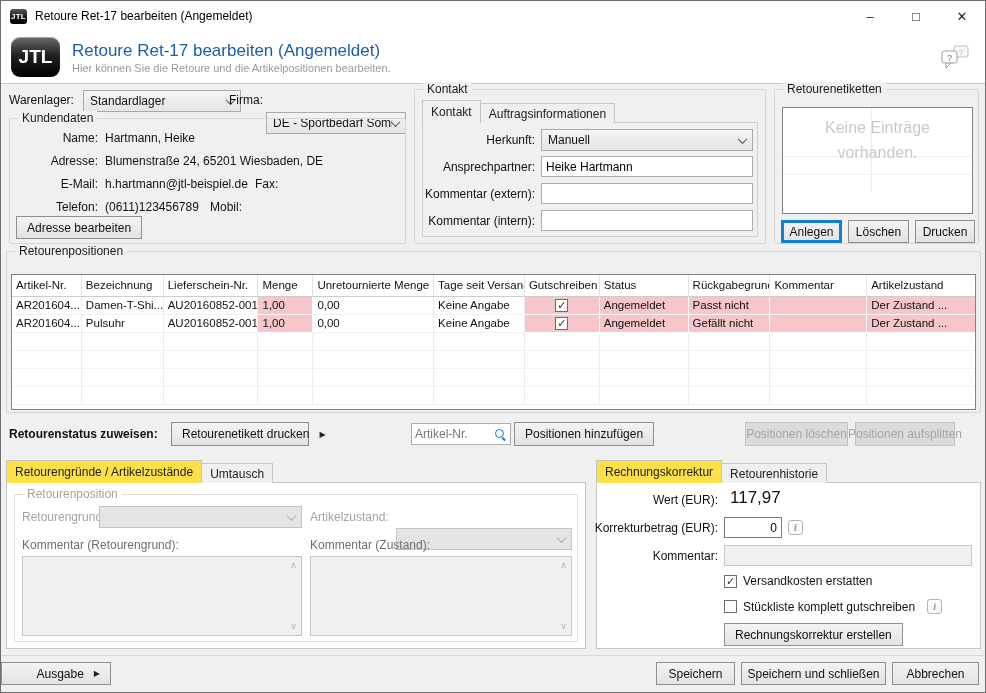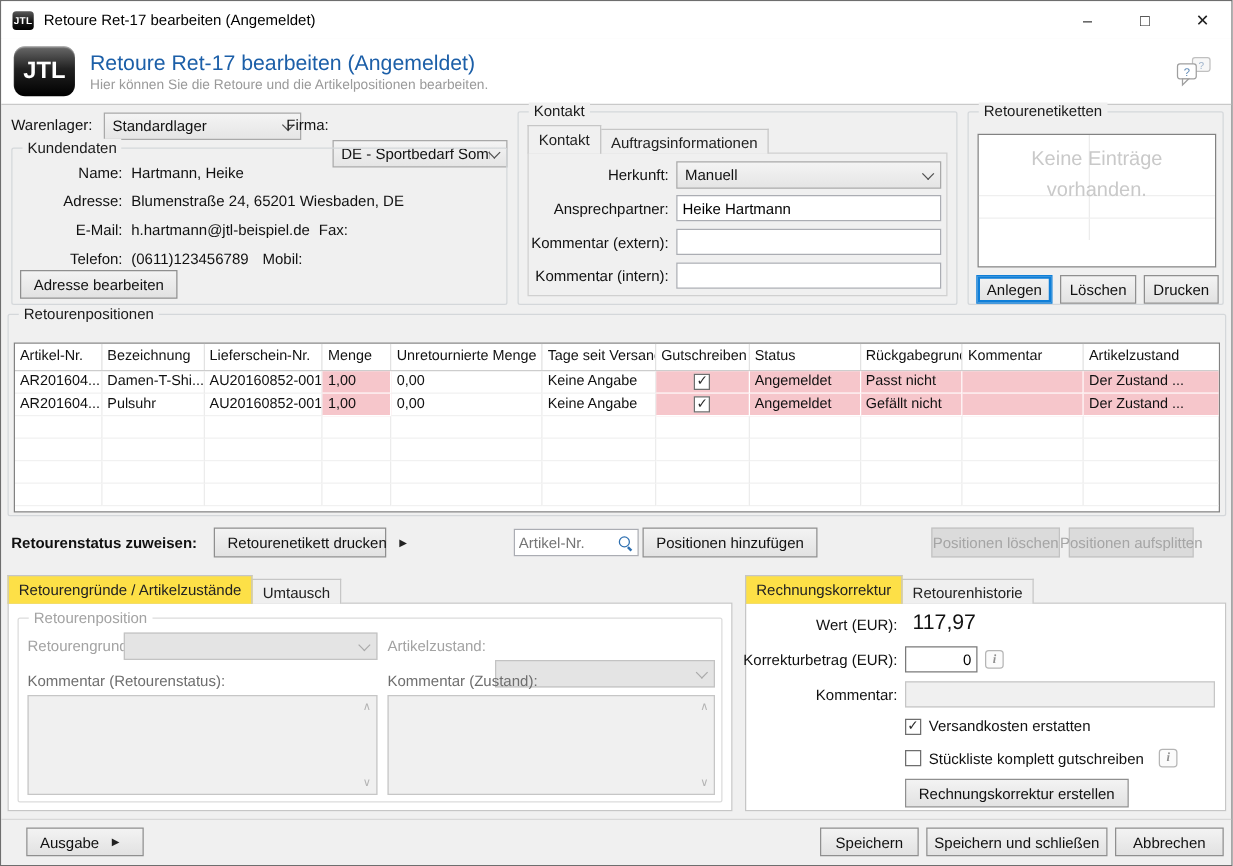--- a/index.html
+++ b/index.html
@@ -324,21 +324,21 @@
         <span class="abs" style="left:7px;top:15px;color:#a3a3a3">Retourengrund:</span>
         <div class="combo dis abs" style="left:84px;top:11px;width:203px">
           <span class="cval"></span>
             <span class="chev"></span>
         </div>
         <span class="abs" style="left:295px;top:15px;color:#a3a3a3">Artikelzustand:</span>
         <div class="combo dis abs" style="left:381px;top:11px;width:176px">
           <span class="cval"></span>
             <span class="chev"></span>
         </div>
-        <span class="abs" style="left:7px;top:43px;color:#6e6e6e">Kommentar (Retourenstatus):</span>
+        <span class="abs" style="left:7px;top:43px;color:#6e6e6e">Kommentar (Retourengrund):</span>
         <div class="tarea" style="left:7px;top:61px;width:280px;height:80px">
           <span class="sarr" style="top:4px">∧</span>
           <span class="sarr" style="bottom:4px">∨</span>
         </div>
         <span class="abs" style="left:295px;top:43px;color:#6e6e6e">Kommentar (Zustand):</span>
         <div class="tarea" style="left:295px;top:61px;width:262px;height:80px">
           <span class="sarr" style="top:4px">∧</span>
           <span class="sarr" style="bottom:4px">∨</span>
         </div>
       </div>
@@ -364,21 +364,21 @@
       </div>
       <div class="abs" style="left:127px;top:116px;display:flex;align-items:center;gap:6px">
         <span class="cb"></span>
         <span>Stückliste komplett gutschreiben</span>
         <span class="info" style="margin-left:6px">i</span>
       </div>
       <button class="btn abs" style="left:127px;top:140px">Rechnungskorrektur erstellen</button>
     </div>
 
     <div class="sepline" style="top:571px"></div>
-    <button class="btn abs" style="left:20px;top:578px;width:94px;height:23px;justify-content:flex-start">
+    <button class="btn abs" style="left:0;top:578px;width:110px;height:23px;justify-content:flex-end">
       <span>Ausgabe</span>
       <span class="menu-arrow">▶</span>
     </button>
     <button class="btn abs" style="left:655px;top:578px;width:79px">Speichern</button>
     <button class="btn abs" style="left:740px;top:578px;width:145px">Speichern und schließen</button>
     <button class="btn abs" style="left:891px;top:578px;width:87px">Abbrechen</button>
 
   </div>
 </div>
 

